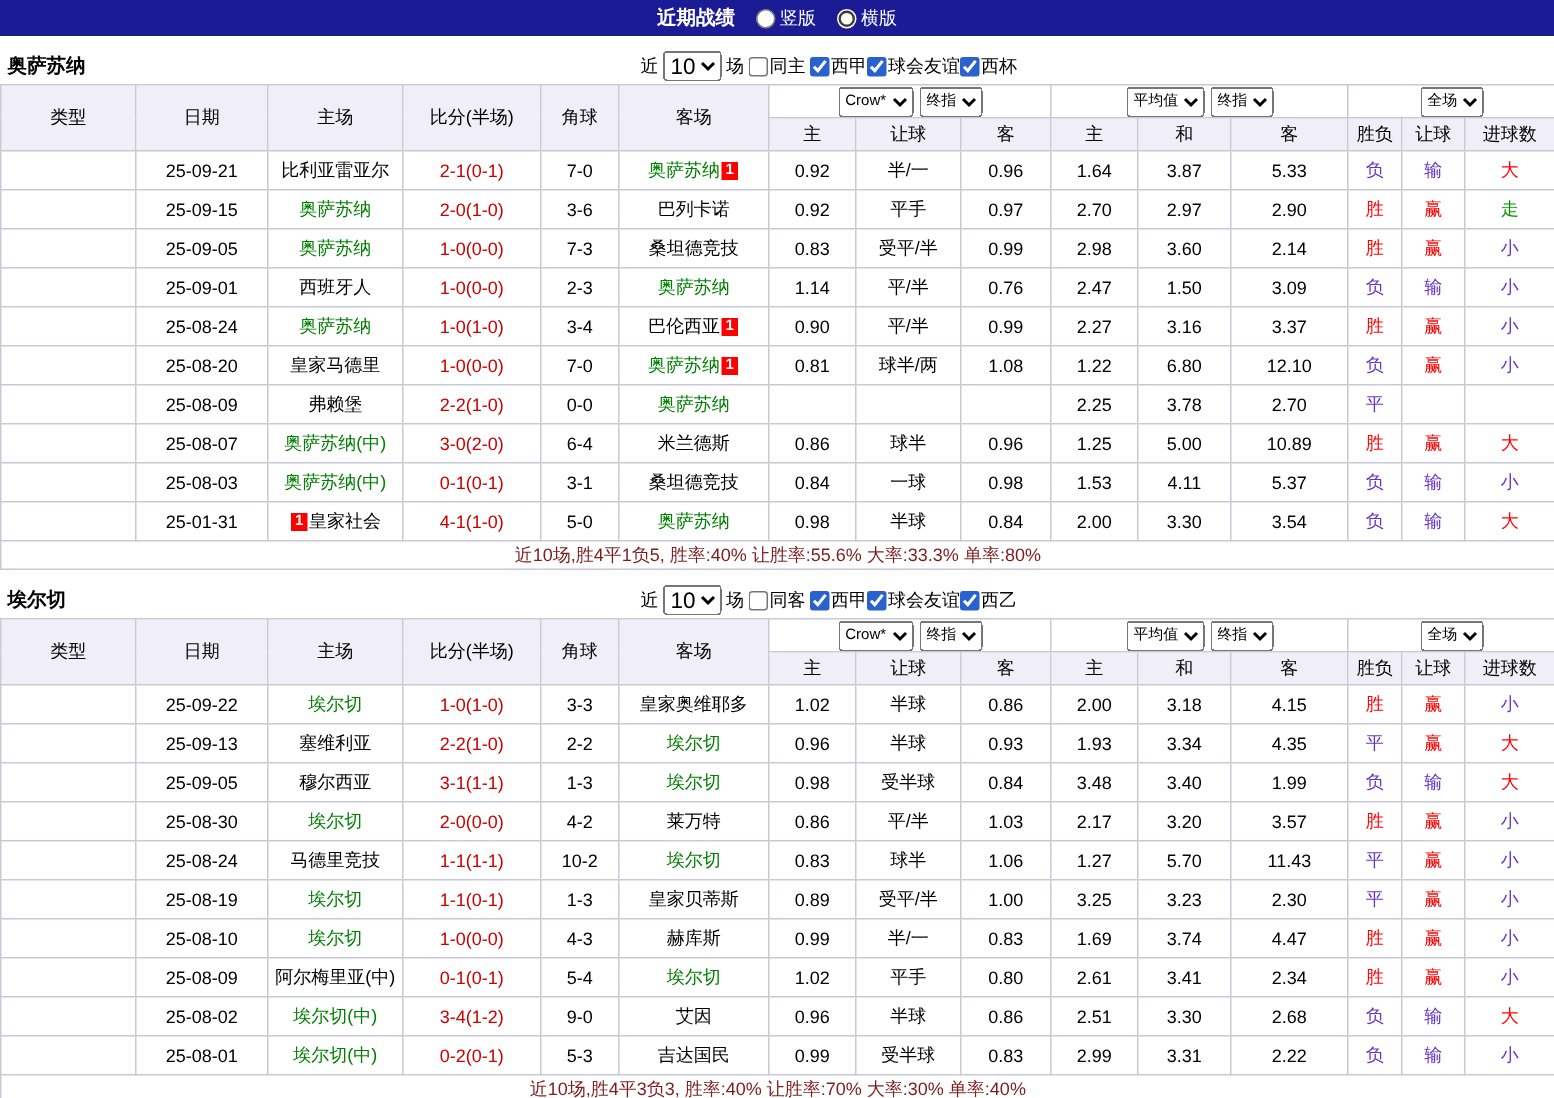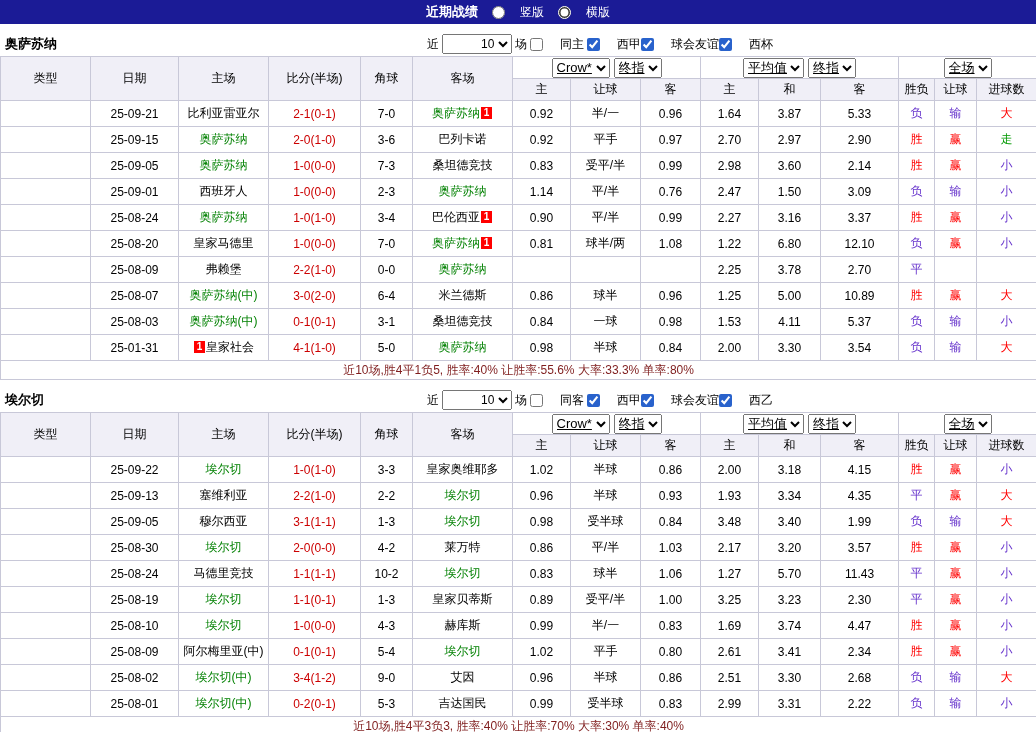--- a/index.html
+++ b/index.html
@@ -11,36 +11,36 @@
   }
   :root {
     --bar:#1b1b96; --liga:#007a33; --fri:#009d9d; --focus:#008000;
     --score:#cc0000; --win:#ff0000; --lose:#6633cc; --go:#009900;
   }
   .titlebar {
     height:24px; background:var(--bar); color:#fff;
     display:flex; align-items:center; justify-content:center; gap:14px;
   }
   .titlebar .title { font-weight:bold; font-size:13px; }
-  .titlebar label { display:flex; align-items:center; gap:15px; cursor:pointer; }
+  .titlebar label { display:flex; align-items:center; gap:3px; cursor:pointer; }
   .titlebar input { accent-color:#fff; margin:0; }
   .section { margin-top:8px; }
   .team-bar { height:24px; position:relative; display:flex; align-items:center; padding-left:5px; }
   .team-name { font-weight:bold; font-size:13px; }
   .filters { position:absolute; left:427px; top:2px; display:flex; align-items:center; gap:3px; white-space:nowrap; }
-  .filters label { display:flex; align-items:center; gap:17px; cursor:pointer; }
+  .filters label { display:flex; align-items:center; gap:1px; cursor:pointer; }
   .filters input[type=checkbox] { margin:0; width:13px; height:13px; accent-color:#2962cc; }
-  .filters select { font-size:12px; height:20px;padding-left:34px; }
+  .filters select { font-size:15px; height:20px; }
   table.grid { width:1036px; border-collapse:collapse; table-layout:fixed; }
   .grid td { border:1px solid #c8c8d8; text-align:center; overflow:hidden; white-space:nowrap; font-size:12px; }
   .grid thead td { background:#f0eff7; height:22px; }
   .grid thead td.selcell { background:#fff; }
   .grid tbody td { height:26px; background:#fff; }
   .grid tfoot td { height:19px; color:#7f1d1d; background:#fff; }
-  .selcell select { font-size:13px; height:20px; margin:0 2px;text-decoration:underline; }
+  .selcell select { font-size:10px; height:20px; margin:0 2px; }
   td.sep { border-left:1px solid #86869e; }
   td.league { color:#fff; font-weight:bold; }
   td.liga { background:var(--liga); }
   td.fri  { background:var(--fri); }
   .team { color:#000; cursor:pointer; }
   .team.focus { color:var(--focus); }
   td.score { color:var(--score);margin-top:28px; }
   td.res.win { color:var(--win); }
   td.res.lose { color:var(--lose); }
   td.res.draw { color:var(--lose); }

